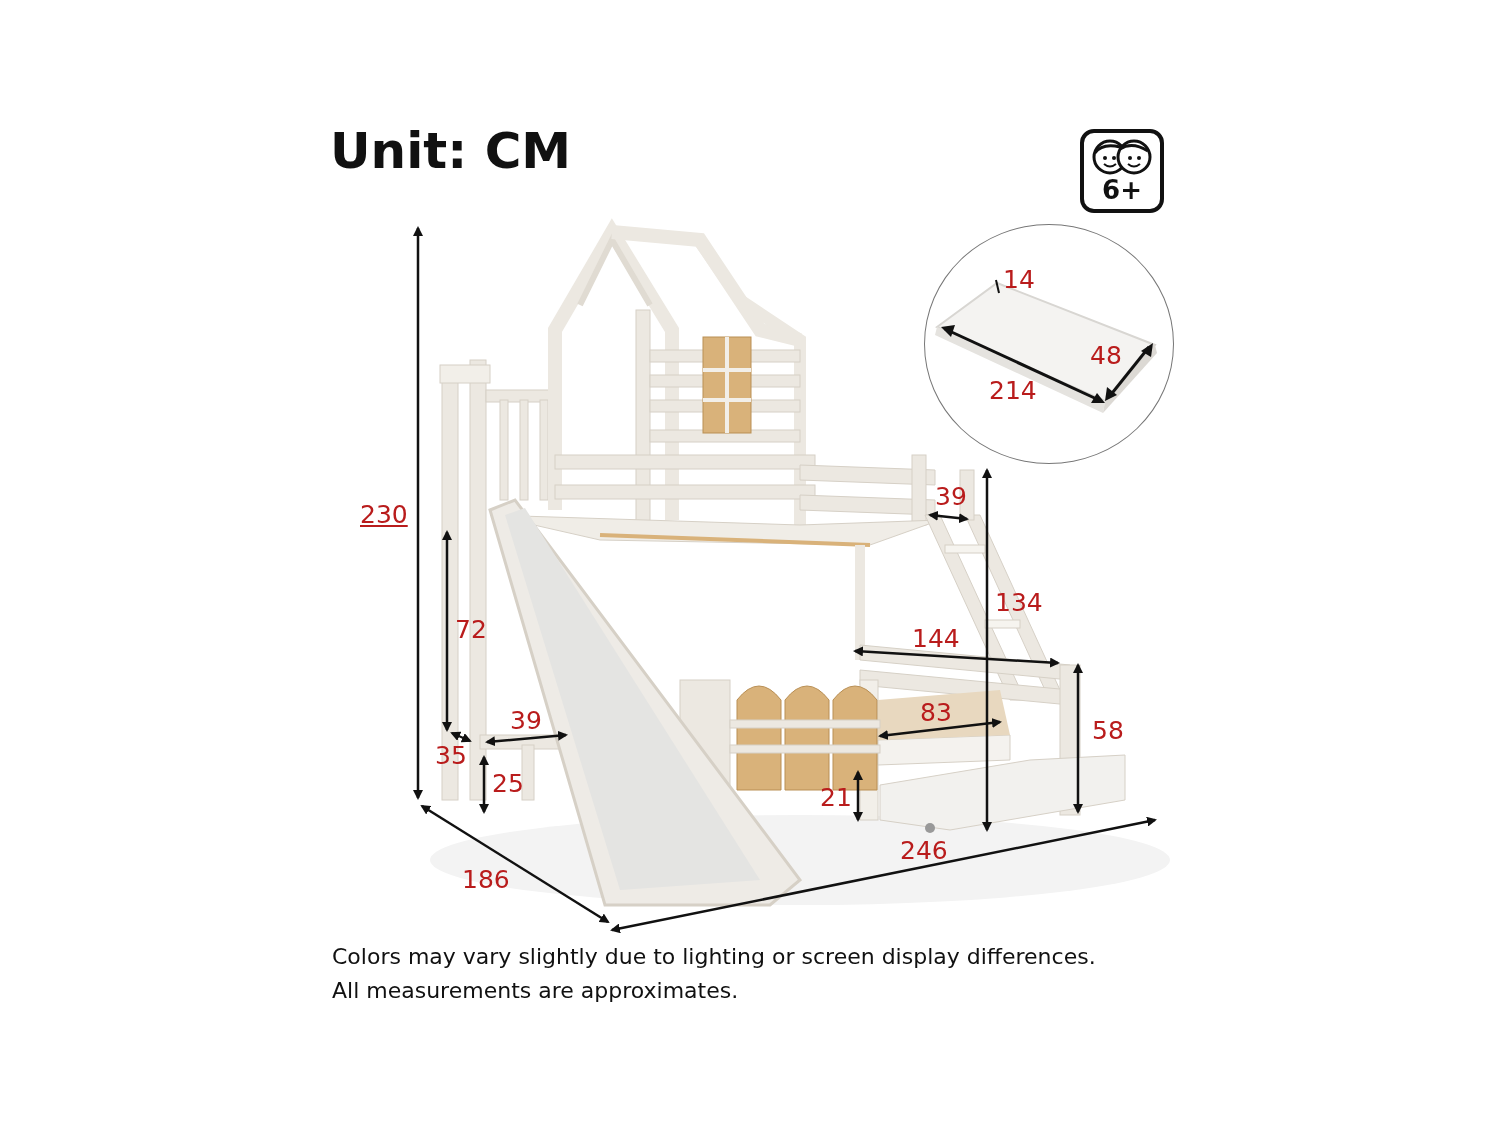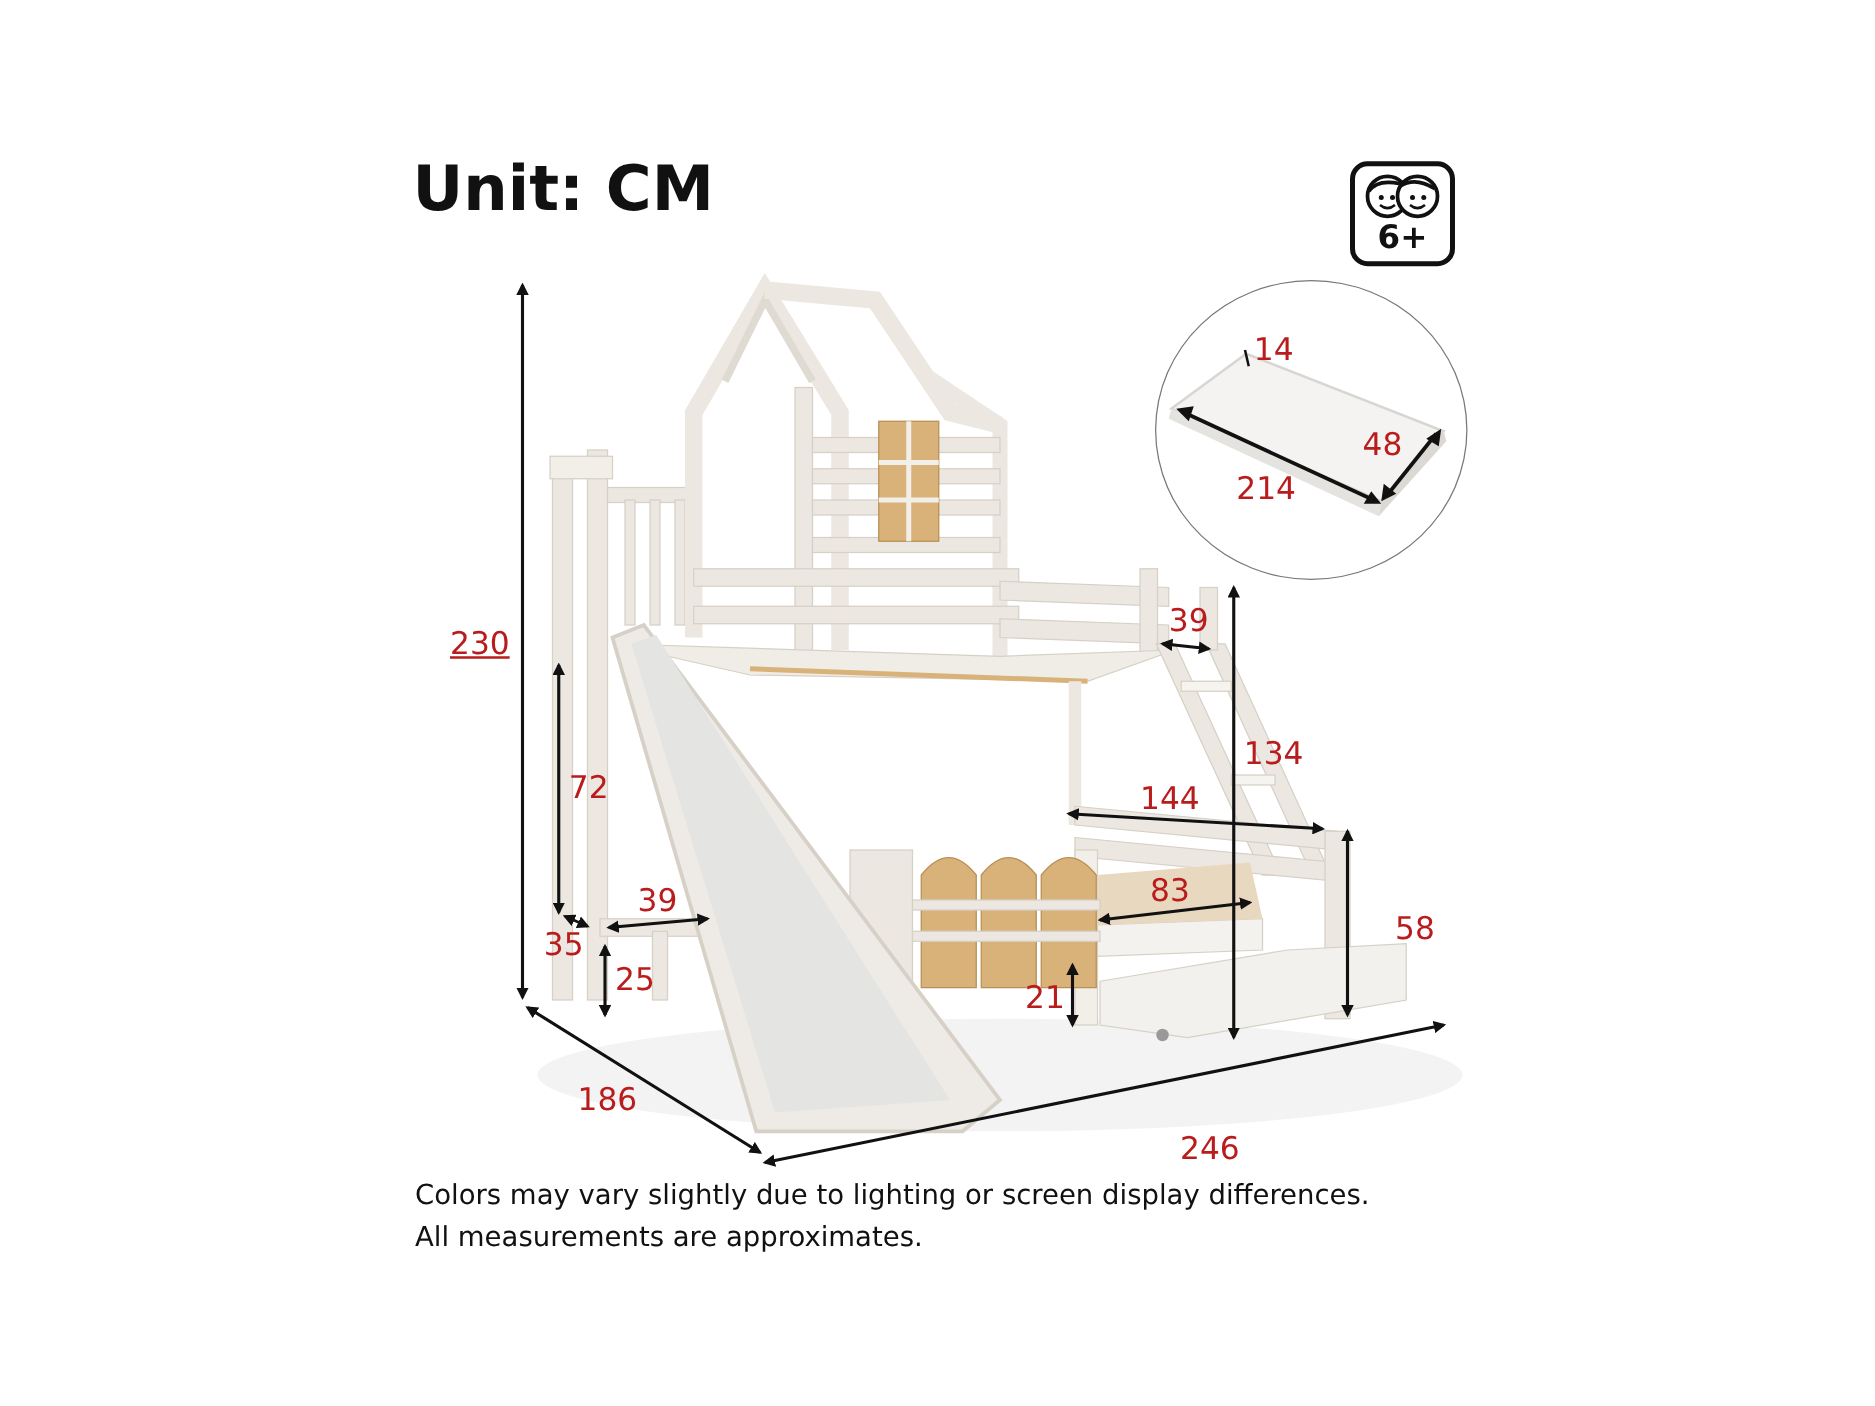--- a/index.html
+++ b/index.html
@@ -133,28 +133,28 @@
   <line x1="930" y1="515" x2="967" y2="519" stroke="#111" stroke-width="2.5" marker-start="url(#ah)" marker-end="url(#ah)"></line>
   <line x1="987" y1="470" x2="987" y2="830" stroke="#111" stroke-width="2.5" marker-start="url(#ah)" marker-end="url(#ah)"></line>
   <line x1="855" y1="651" x2="1058" y2="663" stroke="#111" stroke-width="2.5" marker-start="url(#ah)" marker-end="url(#ah)"></line>
   <line x1="880" y1="736" x2="1000" y2="722" stroke="#111" stroke-width="2.5" marker-start="url(#ah)" marker-end="url(#ah)"></line>
   <line x1="1078" y1="665" x2="1078" y2="812" stroke="#111" stroke-width="2.5" marker-start="url(#ah)" marker-end="url(#ah)"></line>
   <line x1="858" y1="772" x2="858" y2="820" stroke="#111" stroke-width="2.5" marker-start="url(#ah)" marker-end="url(#ah)"></line>
 </svg>
 
 <div class="dim" style="left:360px;top:502px;text-decoration:underline;">230</div>
 <div class="dim" style="left:462px;top:867px;">186</div>
-<div class="dim" style="left:900px;top:906px;margin-left:44px;">246</div>
+<div class="dim" style="left:900px;top:838px;">246</div>
 <div class="dim" style="left:455px;top:617px;">72</div>
 <div class="dim" style="left:510px;top:708px;">39</div>
 <div class="dim" style="left:435px;top:743px;">35</div>
 <div class="dim" style="left:492px;top:771px;">25</div>
 <div class="dim" style="left:935px;top:484px;">39</div>
 <div class="dim" style="left:995px;top:590px;">134</div>
 <div class="dim" style="left:912px;top:626px;">144</div>
 <div class="dim" style="left:920px;top:700px;">83</div>
-<div class="dim" style="left:1116px;top:718px;margin-top:12px;">58</div>
+<div class="dim" style="left:1092px;top:718px;">58</div>
 <div class="dim" style="left:820px;top:785px;">21</div>
 
 <div class="abs notes">
   <div>Colors may vary slightly due to lighting or screen display differences.</div>
   <div>All measurements are approximates.</div>
 </div>
 
 </body></html>

